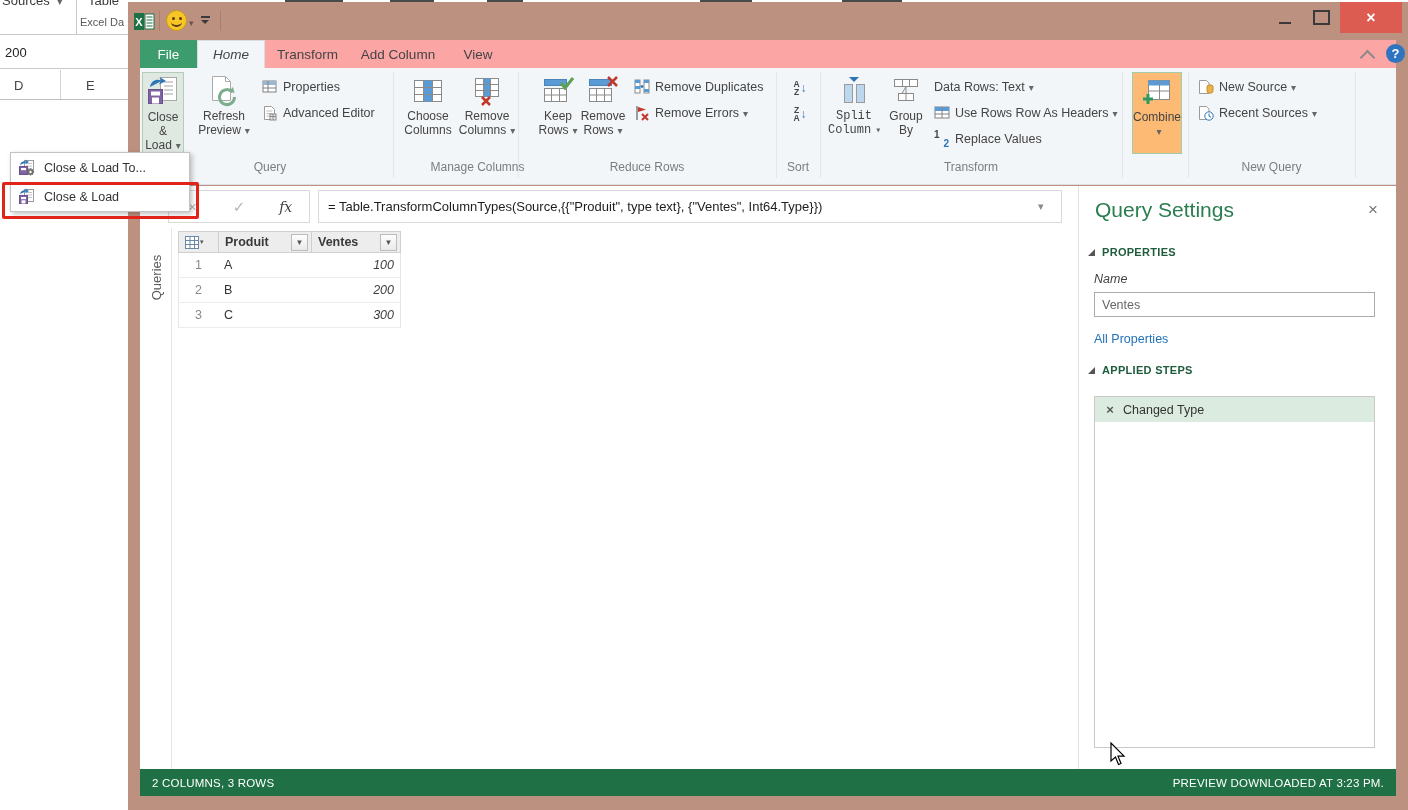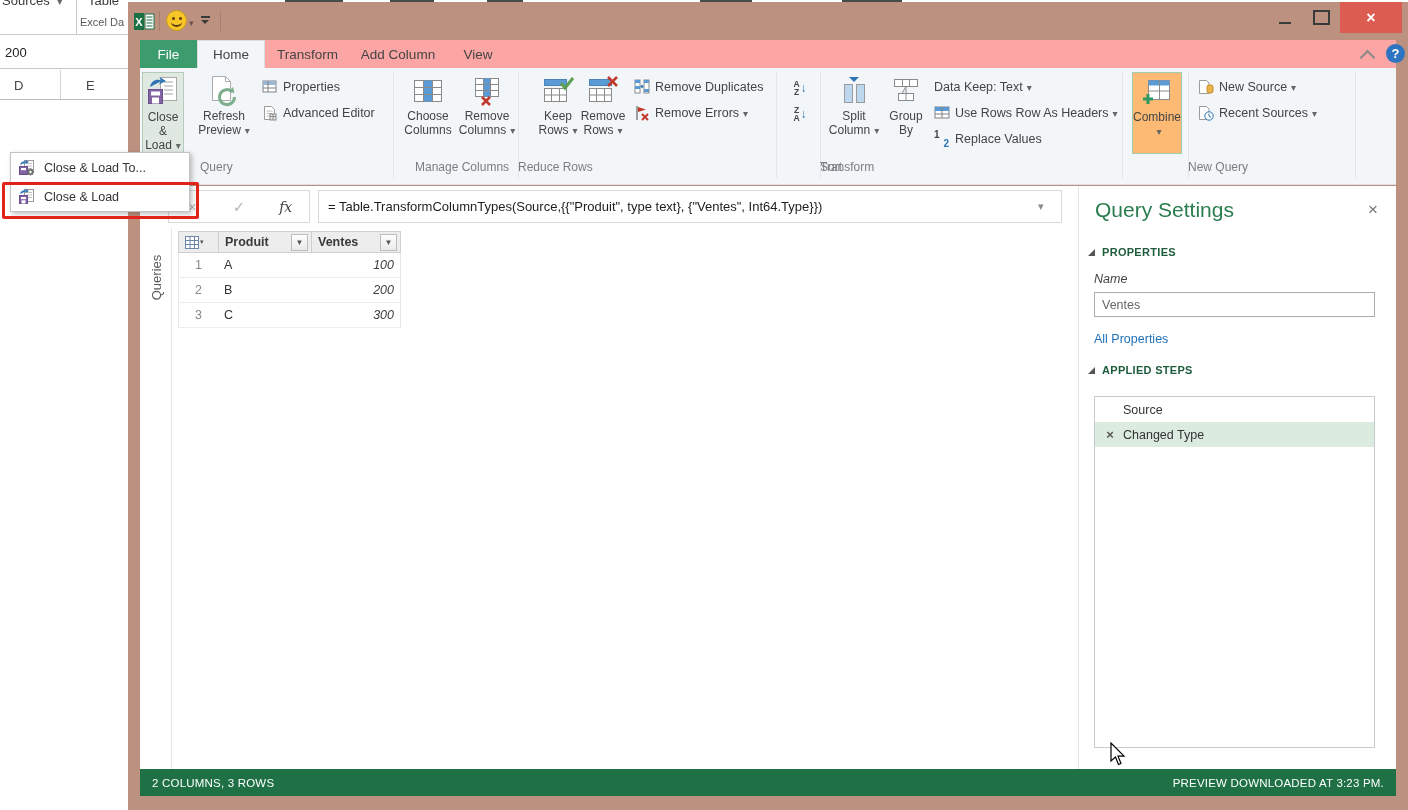--- a/index.html
+++ b/index.html
@@ -13,36 +13,36 @@
   #win-title{position:absolute;left:0;top:9px;width:1280px;text-align:center;font-size:15px;color:#353535;}
   .winbtn{position:absolute;top:0;height:31px;display:flex;align-items:center;justify-content:center;cursor:default;}
   #btn-close{left:1212px;width:62px;background:#DD5C52;color:#fff;font-size:16px;font-weight:bold;}
   #btn-min .bar{width:12px;height:2px;background:#3A3A3A;margin-top:10px;}
   #btn-max .box{width:13px;height:11px;border:2px solid #3A3A3A;background:transparent;}
   
   #tabrow{position:absolute;left:12px;top:38px;width:1256px;height:28px;background:#fca5a5;}
   .tab{position:absolute;top:0;height:28px;display:flex;align-items:center;justify-content:center;
        font-size:13.5px;color:#444;}
   #tab-file{background:#3C9C6E;color:#fff;}
-  #tab-home{background:#F3F6F8;border:1px solid #D9DDE1;border-bottom:none;box-sizing:border-box;}
+  #tab-home{background:#F3F6F8;border:1px solid #D9DDE1;border-bottom:none;box-sizing:border-box;font-style:italic;}
   .chev-up{position:absolute;width:9px;height:9px;border-top:2px solid #8A8A8A;border-right:2px solid #8A8A8A;
            transform:rotate(-45deg);}
   .help-circ{position:absolute;width:19px;height:19px;border-radius:50%;background:#2E74C0;color:#fff;
              font-size:13px;font-weight:bold;display:flex;align-items:center;justify-content:center;}
   
   #ribbon{position:absolute;left:12px;top:66px;width:1256px;height:117px;background:#F3F6F8;
           border-bottom:1px solid #DDE1E5;box-sizing:border-box;}
   .rsep{position:absolute;top:4px;width:1px;height:106px;background:#E2E6EA;}
   .bigbtn{position:absolute;top:4px;height:82px;text-align:center;font-size:12px;color:#444;line-height:14px;cursor:default;}
   .bigbtn .bicon{display:block;margin:3px auto 2px auto;width:32px;height:32px;}
   .smallbtn{position:absolute;height:22px;display:flex;align-items:center;font-size:12.5px;color:#444;
             white-space:nowrap;cursor:default;}
   .smallbtn svg{margin-right:5px;}
   .car{color:#666;font-size:10px;margin-left:4px;}
-  .glabel{position:absolute;top:92px;height:16px;font-size:12px;color:#7A7E83;}
+  .glabel{position:absolute;top:92px;height:16px;font-size:12px;color:#7A7E83;text-align:center;}
   #btn-closeload{background:#DFE9E2;border:1px solid #B5CCBC;box-sizing:border-box;}
   #btn-combine{background:#fdba74;border:1px solid #A0CDAF;box-sizing:border-box;}
   .sortbtn{position:absolute;width:28px;height:24px;display:flex;align-items:center;justify-content:center;cursor:default;}
   .sortletters{display:inline-block;font-size:8.5px;font-weight:bold;color:#444;line-height:8px;text-align:center;}
   .sortarrow{font-size:12px;color:#2E75B6;margin-left:1px;}
   .rv-ico{position:relative;width:16px;height:16px;margin-right:5px;font-weight:bold;color:#444;}
   .rv-ico .one{position:absolute;left:0;top:-2px;font-size:10px;}
   .rv-ico .two{position:absolute;right:1px;bottom:-2px;font-size:10px;color:#2E75B6;}
   
   #content{position:absolute;left:12px;top:184px;width:1256px;height:583px;background:#fff;}
@@ -316,24 +316,24 @@
       <div class="rsep" style="left:636px;"></div>
 
       <div class="sortbtn" style="left:646px;top:8px;">
         <span class="sortletters"><span>A</span><br><span>Z</span></span>
         <span class="sortarrow">↓</span>
       </div>
       <div class="sortbtn" style="left:646px;top:34px;">
         <span class="sortletters"><span>Z</span><br><span>A</span></span>
         <span class="sortarrow">↓</span>
       </div>
-      <div class="glabel" style="left:636px;width:44px;padding-left:44px;">Sort</div>
+      <div class="glabel" style="left:636px;width:44px;">Sort</div>
       <div class="rsep" style="left:680px;"></div>
 
-      <div class="bigbtn" style="left:688px;width:52px;">
+      <div class="bigbtn" style="left:688px;width:52px;font-family:Liberation Mono, monospace;">
         <span class="bicon">
           <svg width="32" height="32" viewBox="0 0 32 32">
             <path d="M11 2h10l-5 5z" fill="#2E75B6"></path>
             <rect x="6.5" y="9.5" width="8" height="18" fill="#BDD7EE" stroke="#9B9B9B"></rect>
             <rect x="18.5" y="9.5" width="8" height="18" fill="#BDD7EE" stroke="#9B9B9B"></rect>
           </svg>
         </span>
         <div><span>Split</span></div>
         <div><span>Column</span><span class="car">▾</span></div>
       </div>
@@ -346,21 +346,21 @@
             <path d="M16 11.5l-4 7M16 11.5l0 7" stroke="#8A8A8A"></path>
             <rect x="8.5" y="18.5" width="15" height="7" fill="#fff" stroke="#8A8A8A"></rect>
             <path d="M16 18.5v7" stroke="#8A8A8A"></path>
           </svg>
         </span>
         <div><span>Group</span></div>
         <div><span>By</span></div>
       </div>
 
       <div class="smallbtn" style="left:794px;top:8px;">
-        <span>Data Keep: Text</span>
+        <span>Data Rows: Text</span>
         <span class="car">▾</span>
       </div>
 
       <div class="smallbtn" style="left:794px;top:34px;">
         <svg width="16" height="16" viewBox="0 0 16 16">
           <rect x="1" y="2" width="14" height="11" fill="#fff" stroke="#808080"></rect>
           <rect x="1" y="2" width="14" height="4" fill="#5B9BD5"></rect>
           <path d="M8 2v11M1 9h14" stroke="#808080"></path>
         </svg>
         <span>Use Rows Row As Headers</span>
@@ -474,24 +474,20 @@
         <div class="qs-lab" style="top:86px;font-style:italic;">Name</div>
         <div id="qs-name">Ventes</div>
         <div id="qs-link">All Properties</div>
 
         <div class="qs-h" style="top:178px;">
           <span class="tri"></span>
           <span>APPLIED STEPS</span>
         </div>
 
         <div id="steps">
-          <div class="step">
-            <span class="pad"></span>
-            <span>Source</span>
-          </div>
           <div class="step sel">
             <span class="sx">×</span>
             <span>Changed Type</span>
           </div>
         </div>
       </div>
     </div>
 
     <div id="statusbar">
       <span>2 COLUMNS, 3 ROWS</span>

